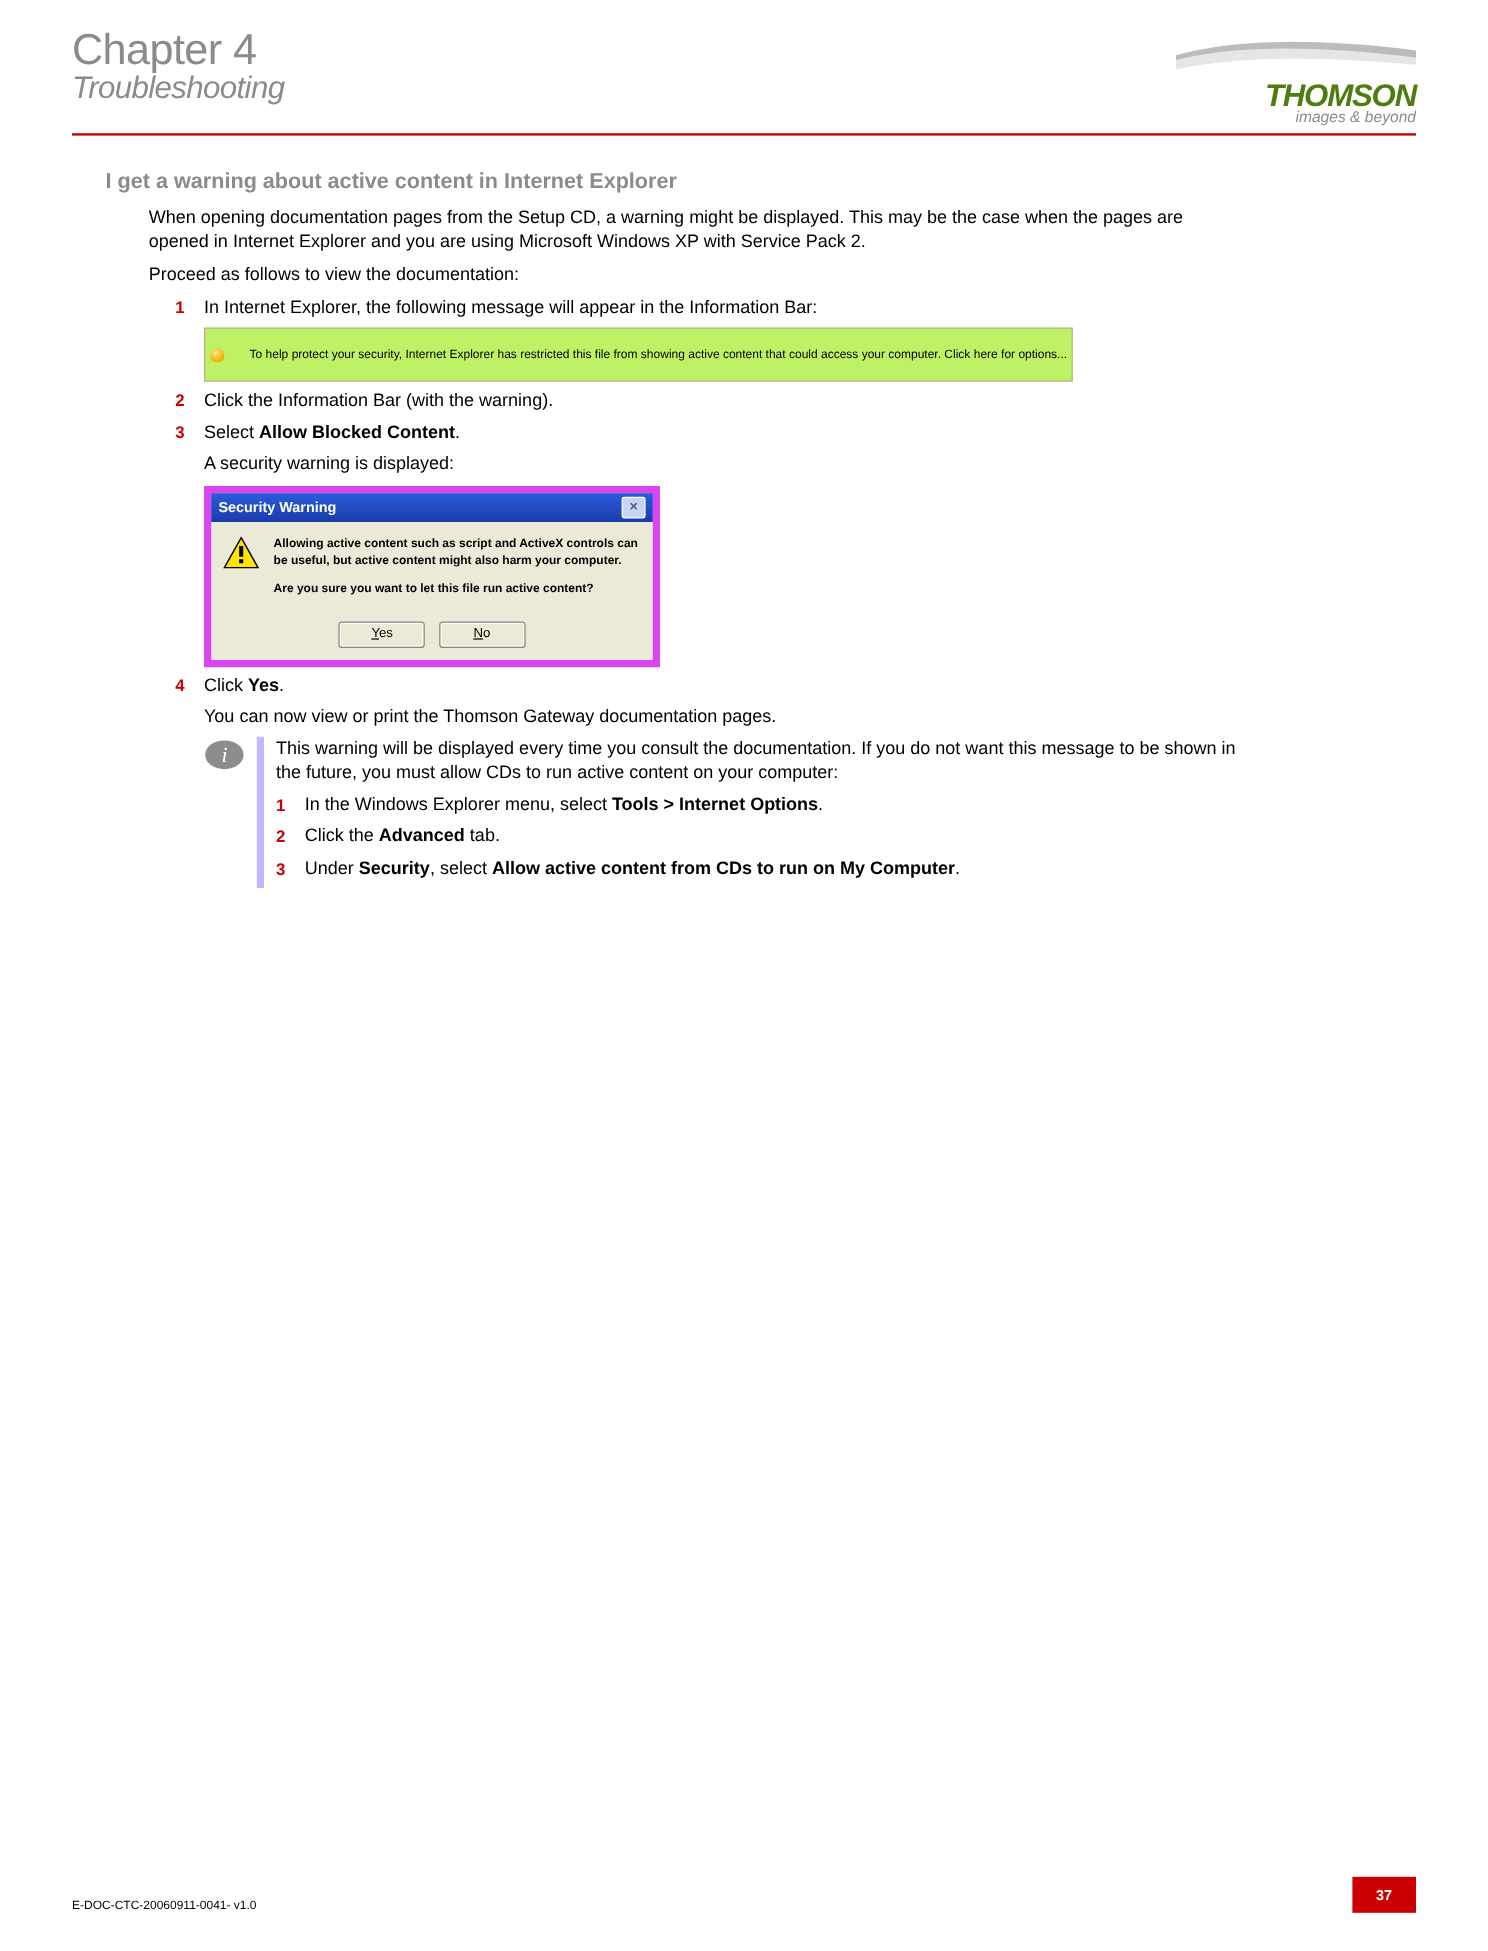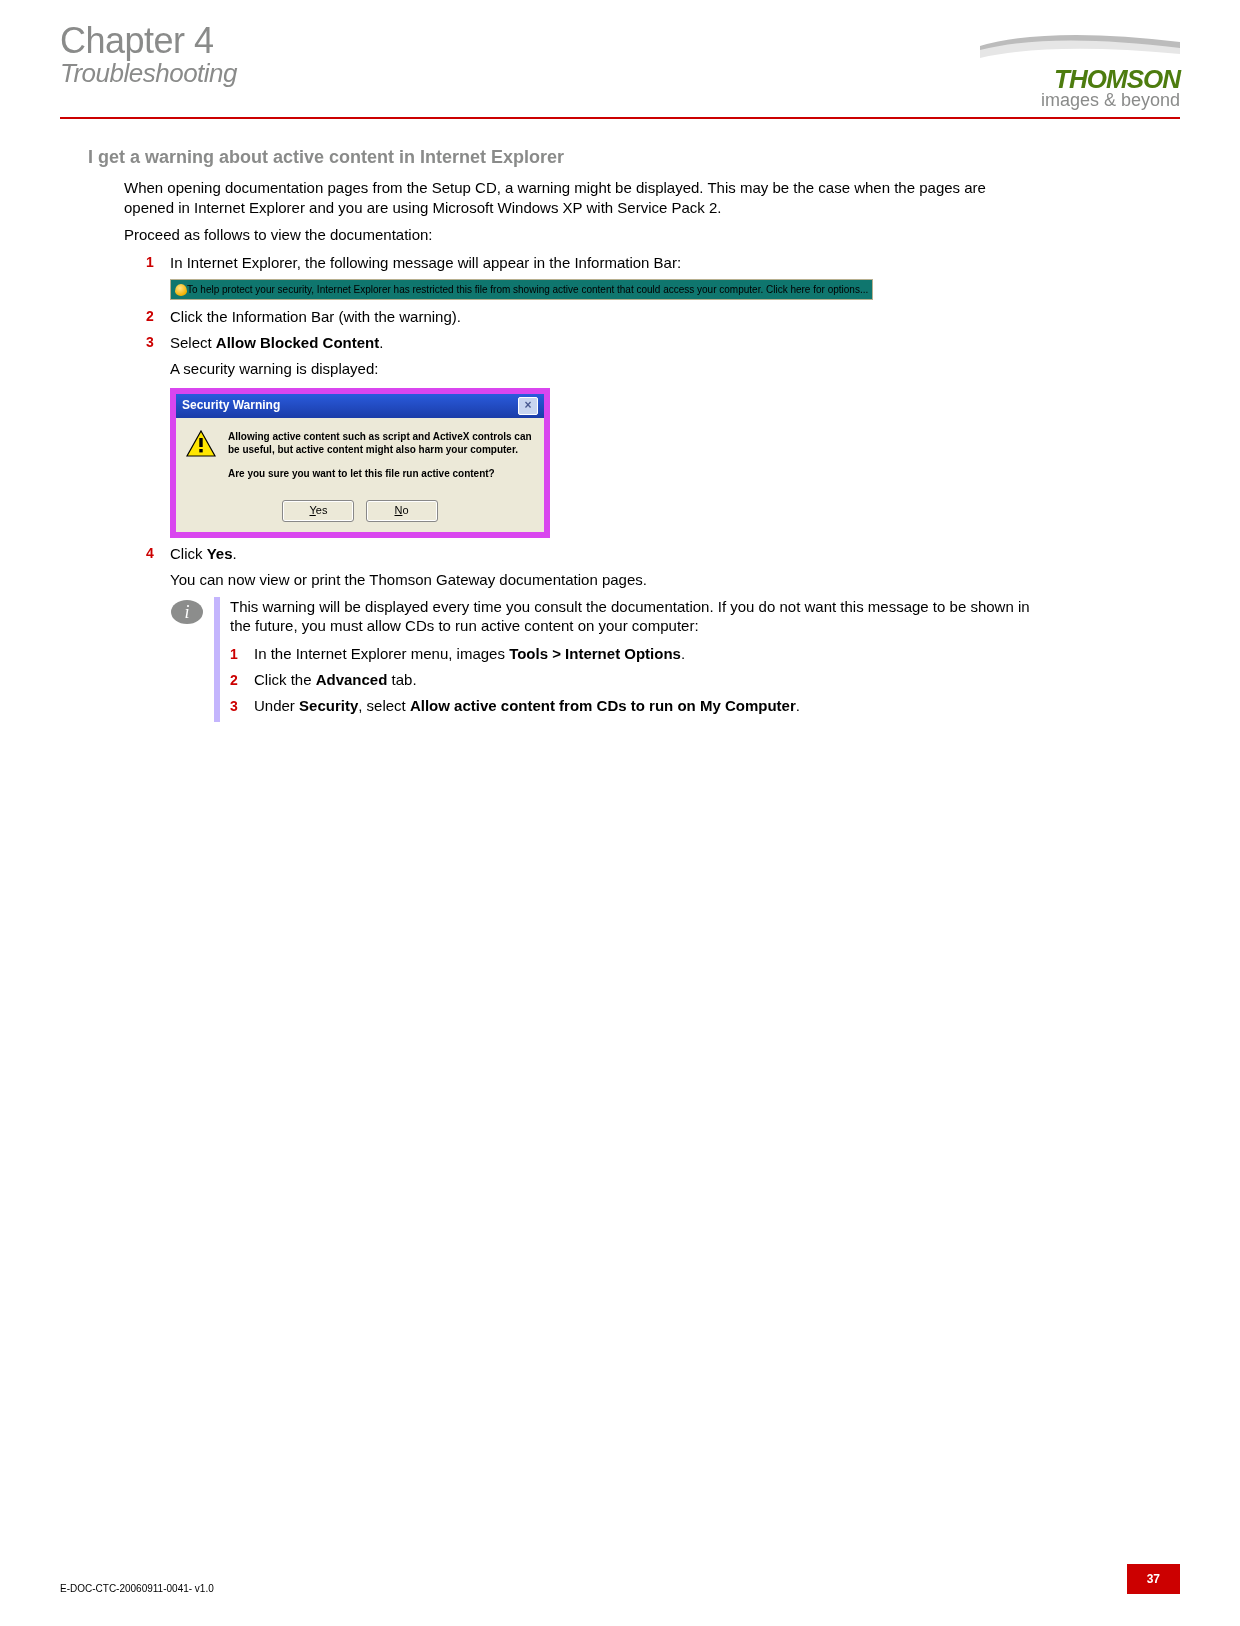--- a/index.html
+++ b/index.html
@@ -55,21 +55,22 @@
   .brand-name {
     font-size: 26px;
     font-weight: 900;
     font-style: italic;
     color: #4d7c0f;
     letter-spacing: -1px;
     line-height: 1;
     margin-top: -2px;
   }
   .brand-tagline {
-    font-size: 18px;
+    font-size: 13px;
+    font-style: italic;
     color: #8a8b8a;
     margin-top: -2px;
   }
   .rule {
     border: 0;
     border-top: 2px solid #cc0000;
     margin: 6px 0 28px 0;
   }
   .content {
     padding-left: 28px;
@@ -105,28 +106,28 @@
   .step-body {
     flex: 1;
     line-height: 1.35;
   }
   .step-body .sub {
     margin-top: 6px;
   }
   b { font-weight: bold; }
   .infobar-img {
     margin-top: 6px;
-    background: #0f766e;
+    background: #bef264;
     border: 1px solid #b8b090;
     font-size: 10px;
     font-family: Tahoma, Arial, sans-serif;
-    padding: 3px 4px;
+    padding: 15px 4px;
     display: inline-flex;
     align-items: center;
-    gap: 0;
+    gap: 21px;
   }
   .shield-icon {
     width: 12px; height: 12px;
     display: inline-block;
     background: radial-gradient(circle at 40% 35%, #ffe48a 0%, #f0b000 70%);
     border-radius: 50% 50% 50% 50% / 60% 60% 40% 40%;
     position: relative;
   }
   .dialog {
     width: 368px;
@@ -328,21 +329,21 @@
             <ellipse cx="17" cy="13" rx="16" ry="12" fill="#8c8d8c"></ellipse>
             <text x="17" y="19" text-anchor="middle" font-family="Georgia, serif" font-style="italic" font-size="18" fill="#fff">i</text>
           </svg>
         </div>
         <div class="note-content">
           <div class="para">This warning will be displayed every time you consult the documentation. If you do not want this message to be shown in the future, you must allow CDs to run active content on your computer:</div>
           <div class="note-steps">
             <div class="step">
               <div class="step-num">1</div>
               <div class="step-body">
-                <span>In the Internet Explorer menu, images </span><b>Tools &gt; Internet Options</b><span>.</span>
+                <span>In the Windows Explorer menu, select </span><b>Tools &gt; Internet Options</b><span>.</span>
               </div>
             </div>
             <div class="step">
               <div class="step-num">2</div>
               <div class="step-body">
                 <span>Click the </span><b>Advanced</b><span> tab.</span>
               </div>
             </div>
             <div class="step">
               <div class="step-num">3</div>

